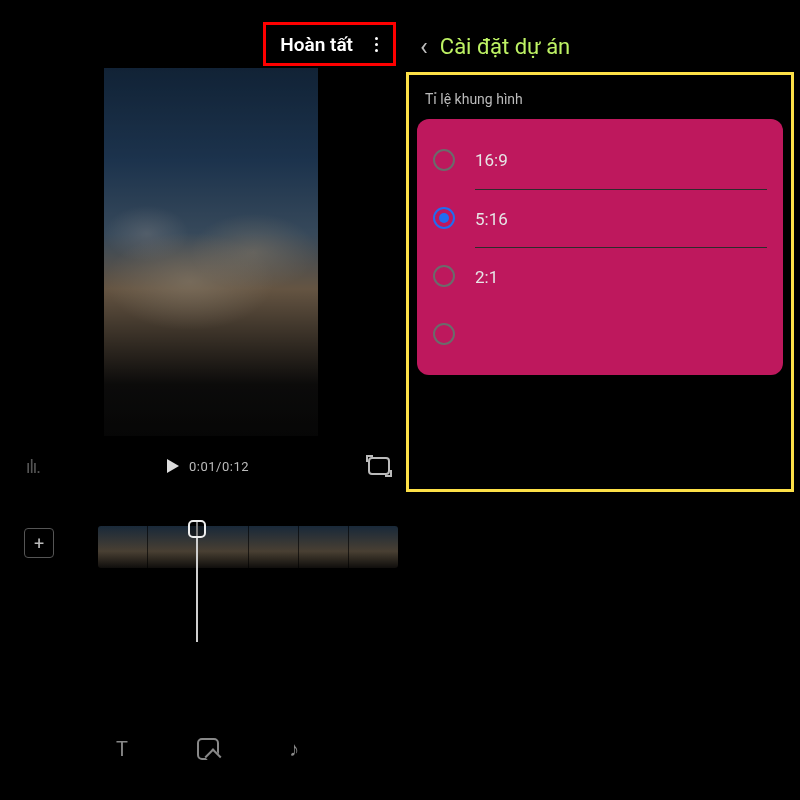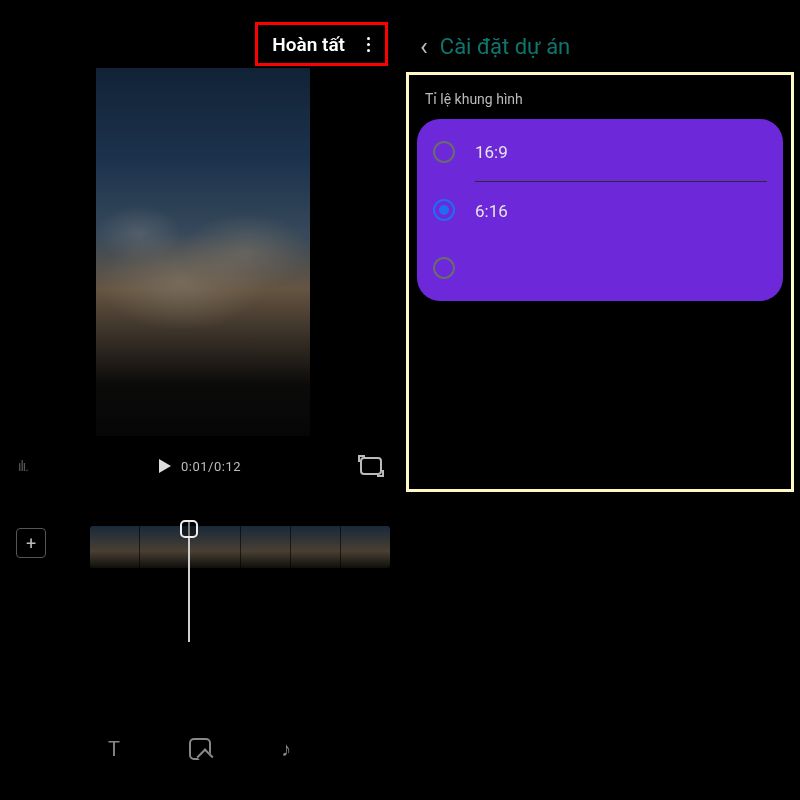--- a/index.html
+++ b/index.html
@@ -9,21 +9,21 @@
     background: #000;
     font-family: -apple-system, BlinkMacSystemFont, "Segoe UI", Roboto, Arial, sans-serif;
     color: #e8e8e8;
     position: relative;
     overflow: hidden;
   }
 
   
   .left-col {
     position: absolute;
-    left: 0; top: 0;
+    left: 8px; top: 0;
     width: 400px; height: 776px;
   }
 
   .header-left {
     position: absolute;
     top: 22px;
     left: 0; right: 0;
     height: 44px;
     display: flex;
     align-items: center;
@@ -62,21 +62,21 @@
   }
   .dim-overlay { position:absolute; inset:0; background:rgba(0,0,0,.4); }
 
   .transport {
     position: absolute;
     top: 448px;
     left: 0; right: 0;
     height: 36px;
     display:flex; align-items:center;
   }
-  .eq-icon { position:absolute; left:18px; color:#555; font-size:14px; letter-spacing:-1px; }
+  .eq-icon { position:absolute; left:18px; color:#555; font-size:18px; letter-spacing:-1px; }
   .play-ctr { position:absolute; left:50%; transform:translateX(-50%); display:flex; align-items:center; gap:10px; }
   .play-tri { width:0;height:0;border-left:12px solid #ddd;border-top:7px solid transparent;border-bottom:7px solid transparent; }
   .time-txt { font-size:13px; color:#bcbcbc; letter-spacing:.5px; }
   .expand-icn { position:absolute; right:18px; width:22px; height:18px; border:2px solid #bbb; border-radius:4px; }
   .expand-icn::before,.expand-icn::after{content:"";position:absolute;width:5px;height:5px;border:2px solid #bbb;}
   .expand-icn::before{left:-4px;top:-4px;border-right:none;border-bottom:none;}
   .expand-icn::after{right:-4px;bottom:-4px;border-left:none;border-top:none;}
 
   .track-row {
     position:absolute;
@@ -128,34 +128,34 @@
     position:absolute;
     left: 400px; top:0;
     width: 400px; height: 800px;
   }
   .header-right {
     position:absolute; top:26px; left:0; right:0;
     height:40px; display:flex; align-items:center; gap:12px;
     padding-left:20px;
   }
   .back-chevron { font-size:26px; color:#bcbcbc; line-height:1; }
-  .settings-title { font-size:22px; color:#0f766e; font-weight:400; }
+  .settings-title { font-size:22px; color:#bef264; font-weight:400; }
 
   .aspect-panel {
     position:absolute;
     top: 72px; left:6px; right:6px;
-    border:3px solid #fef9c3;
+    border:3px solid #fde047;
     padding: 12px 8px 18px 8px;
     height: 420px;
   }
   .panel-label { font-size:14px; color:#bbb; margin: 4px 0 12px 8px; }
   .option-card {
-    background:#6d28d9;
-    border-radius:23px;
-    padding: 4px 0;
+    background:#be185d;
+    border-radius:12px;
+    padding: 12px 0;
   }
   .option {
     display:flex; align-items:center;
     height:58px;
     padding: 0 16px;
     gap:20px;
   }
   .option + .option .opt-label-wrap { border-top:1px solid #2c2c2c; }
   .opt-label-wrap { flex:1; height:100%; display:flex; align-items:center; }
   .opt-label { font-size:17px; color:#e6e6e6; }
@@ -234,21 +234,27 @@
 
     <div class="option">
           <div class="radio"></div>
           <div class="opt-label-wrap">
             <span class="opt-label">16:9</span>
           </div>
         </div>
         <div class="option">
           <div class="radio selected"></div>
           <div class="opt-label-wrap">
-            <span class="opt-label">6:16</span>
+            <span class="opt-label">5:16</span>
           </div>
         </div>
         <div class="option">
           <div class="radio"></div>
+          <div class="opt-label-wrap">
+            <span class="opt-label">2:1</span>
+          </div>
+        </div>
+        <div class="option">
+          <div class="radio"></div>
         </div>
       </div>
   </div>
 </div>
 
 </body></html>

